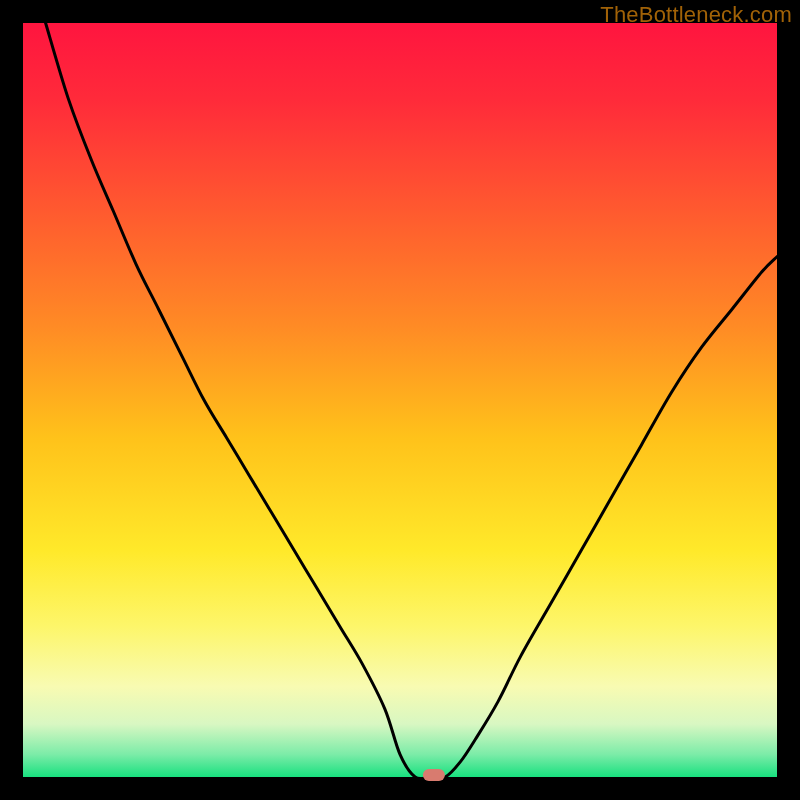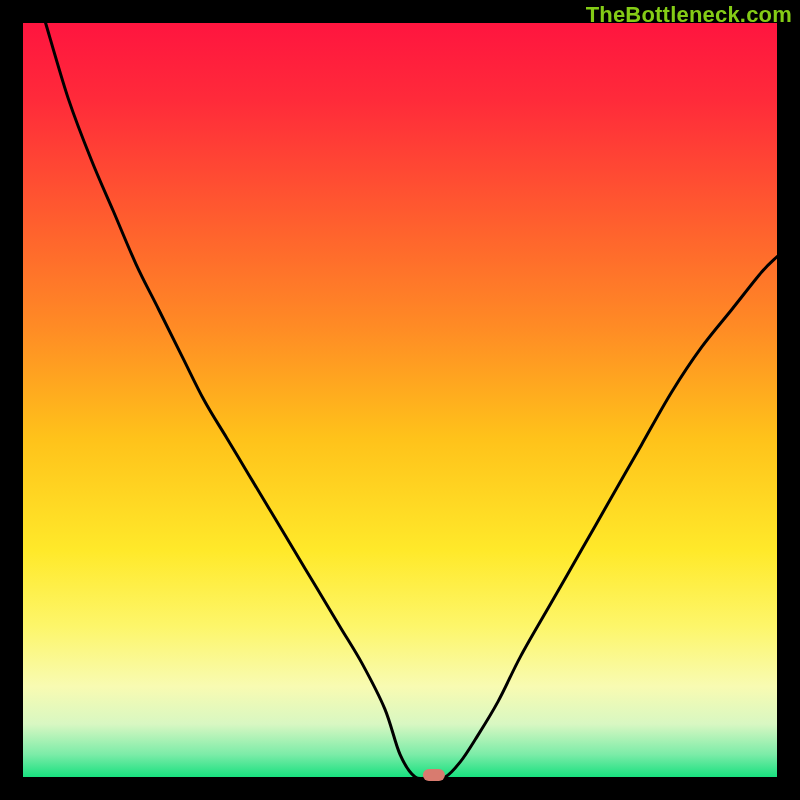--- a/index.html
+++ b/index.html
@@ -15,22 +15,22 @@
     width: 800px;
     height: 800px;
     background: #000;
   }
   .watermark {
     position: absolute;
     top: 2px;
     right: 8px;
     font-family: Arial, Helvetica, sans-serif;
     font-size: 22px;
-    font-weight: 700;
-    color: #84cc16;
+    font-weight: 400;
+    color: #a16207;
     letter-spacing: 0.2px;
   }
   svg.plot {
     position: absolute;
     left: 0;
     top: 0;
   }
 </style>
 </head>
 <body>

